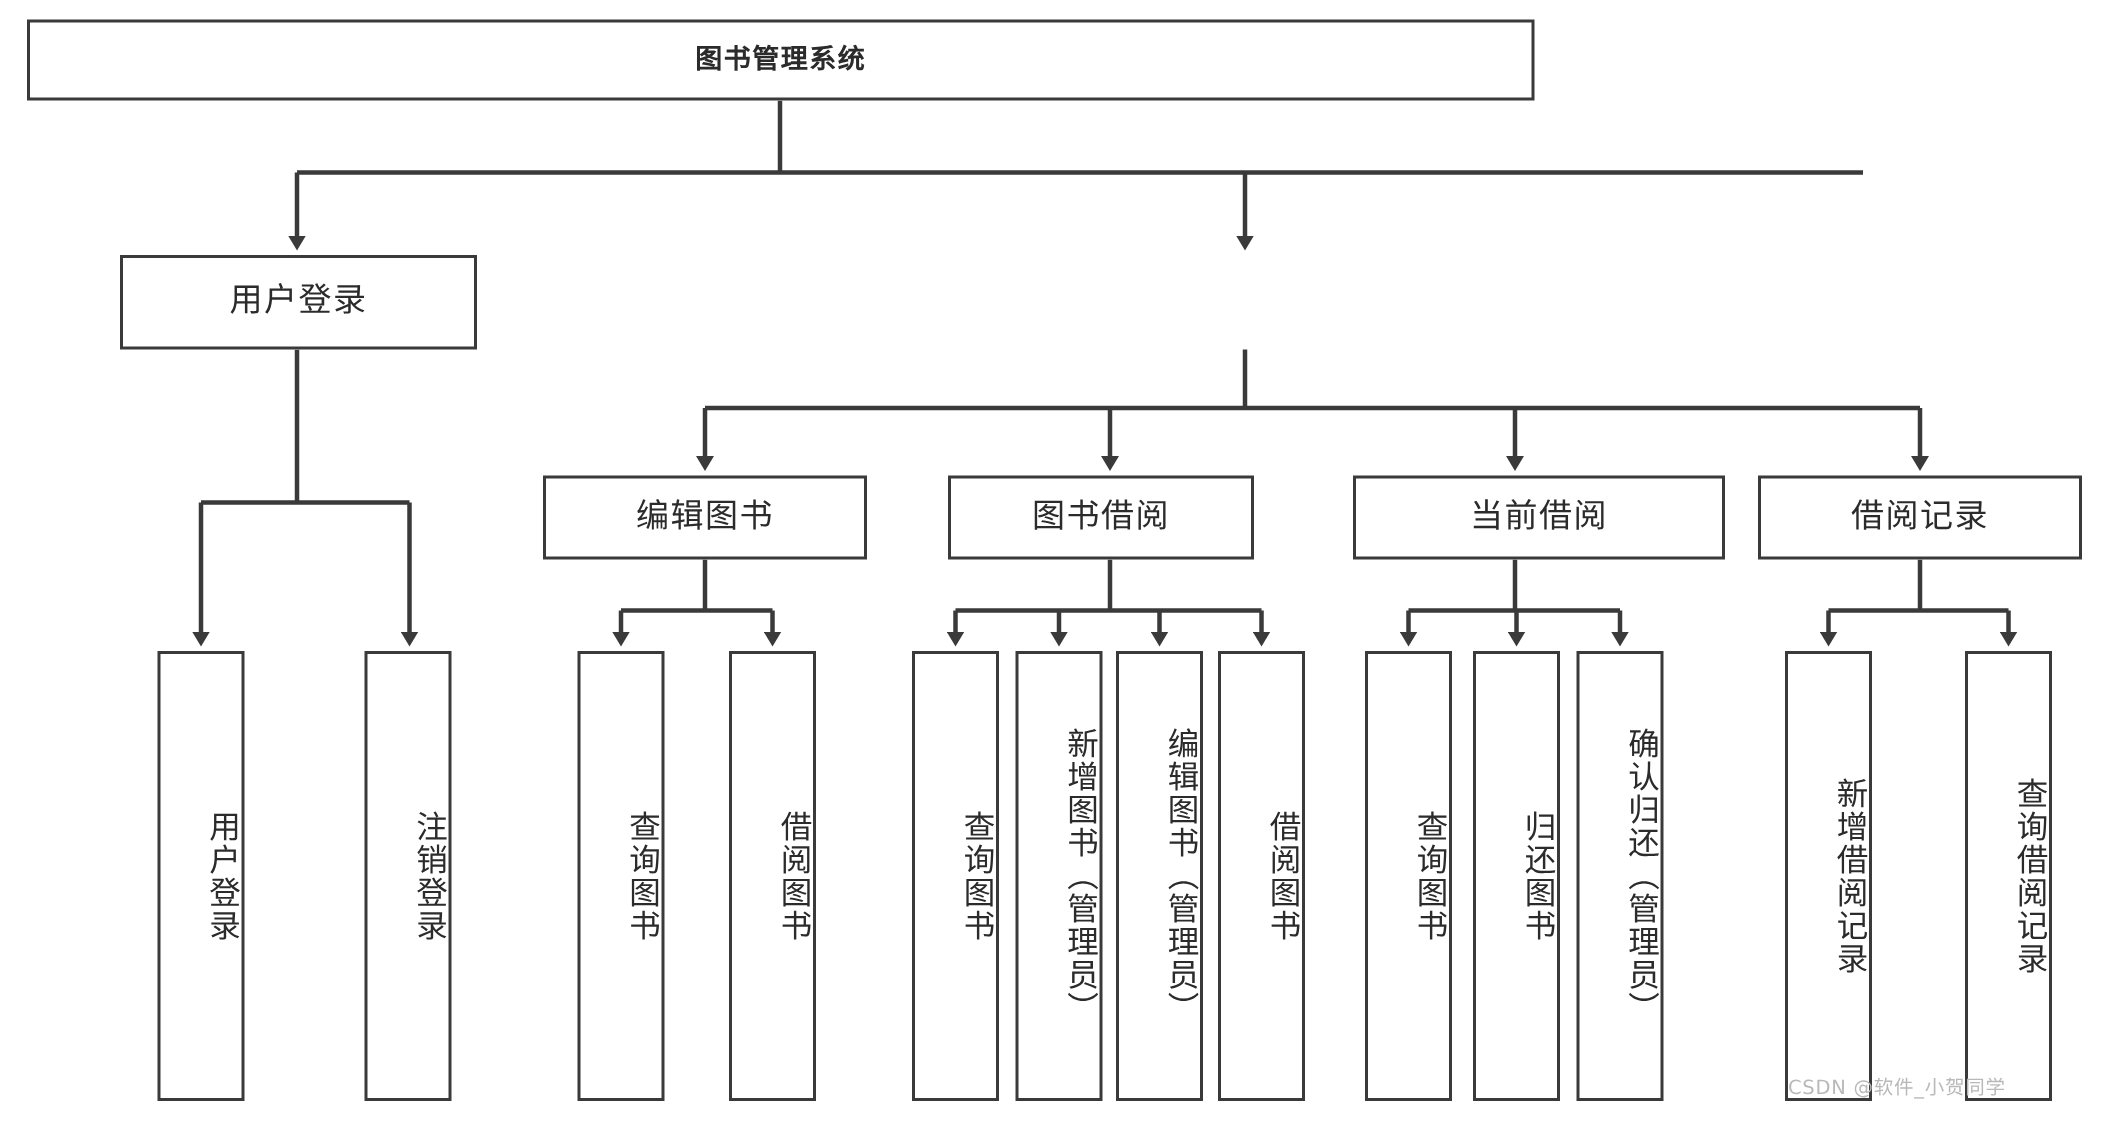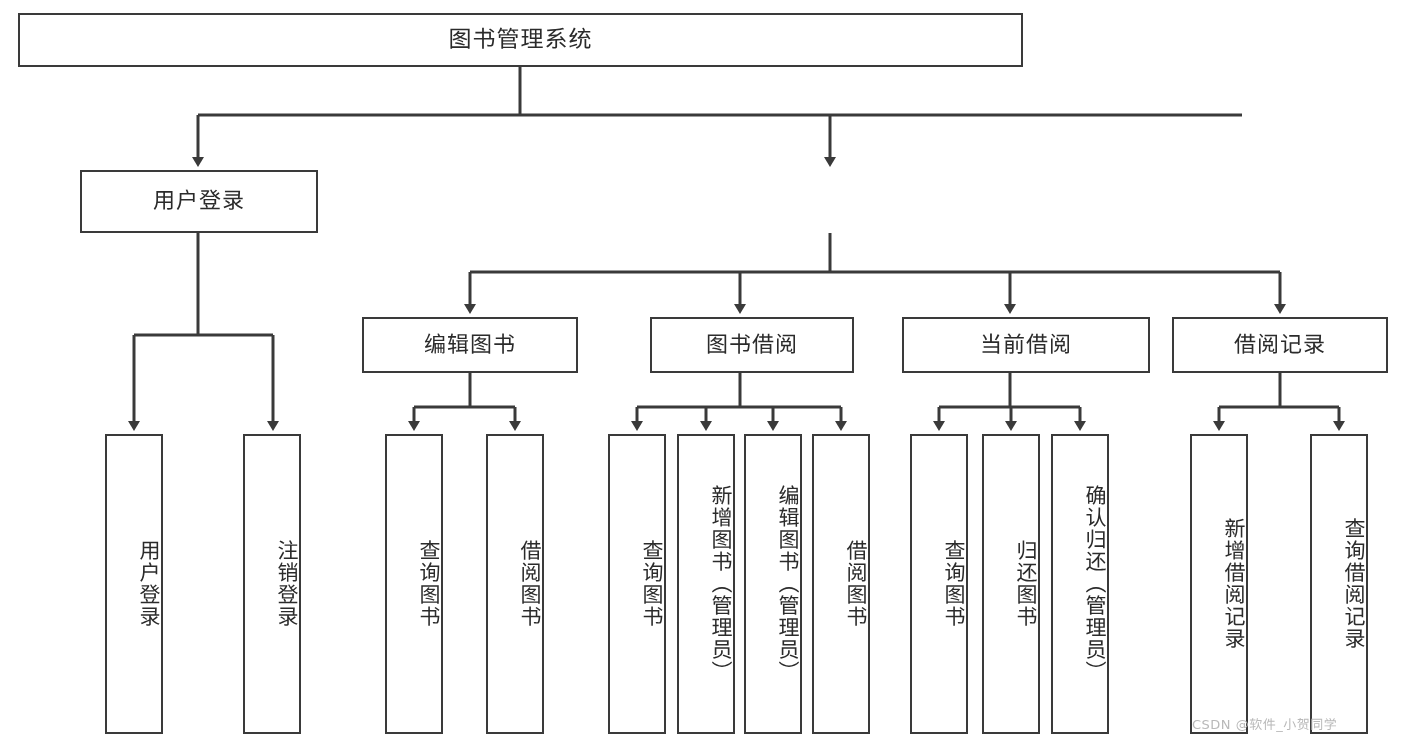--- a/index.html
+++ b/index.html
@@ -36,21 +36,22 @@
     justify-content: center;
     color: #2b2b2b;
     text-align: center;
     letter-spacing: 1px;
   }
   .node.horizontal {
     font-size: 22px;
     line-height: 1.2;
   }
   .node.root {
-    font-size: 23px;
+    font-size: 18px;
+    font-weight: bold;
   }
   .node.vertical {
     writing-mode: vertical-rl;
     text-orientation: upright;
     font-size: 21px;
     line-height: 1.25;
     padding: 10px 0;
     align-items: flex-start;
     justify-content: center;
   }
@@ -115,21 +116,21 @@
       <path d="M1219,407 L1219,422" marker-end="url(#arrow)"></path>
       <path d="M1339,407 L1339,422" marker-end="url(#arrow)"></path>
     </g>
   </svg>
 
   <div class="node root horizontal" style="left: 18px; top: 13px; width: 1005px; height: 54px;">图书管理系统</div>
 
   <div class="node horizontal" style="left: 80px; top: 170px; width: 238px; height: 63px;">用户登录</div>
 
   <div class="node horizontal" style="left: 362px; top: 317px; width: 216px; height: 56px;">编辑图书</div>
-  <div class="node horizontal" style="left: 632px; top: 317px; width: 204px; height: 56px; margin-left: 18px;">图书借阅</div>
+  <div class="node horizontal" style="left: 632px; top: 317px; width: 204px; height: 56px;">图书借阅</div>
   <div class="node horizontal" style="left: 902px; top: 317px; width: 248px; height: 56px;">当前借阅</div>
   <div class="node horizontal" style="left: 1172px; top: 317px; width: 216px; height: 56px;">借阅记录</div>
 
   <div class="node vertical" style="left: 105px; top: 434px; width: 58px; height: 300px;">用户登录</div>
   <div class="node vertical" style="left: 243px; top: 434px; width: 58px; height: 300px;">注销登录</div>
   <div class="node vertical" style="left: 385px; top: 434px; width: 58px; height: 300px;">查询图书</div>
   <div class="node vertical" style="left: 486px; top: 434px; width: 58px; height: 300px;">借阅图书</div>
   <div class="node vertical" style="left: 608px; top: 434px; width: 58px; height: 300px;">查询图书</div>
   <div class="node vertical" style="left: 677px; top: 434px; width: 58px; height: 300px;">新增图书（管理员）</div>
   <div class="node vertical" style="left: 744px; top: 434px; width: 58px; height: 300px;">编辑图书（管理员）</div>

